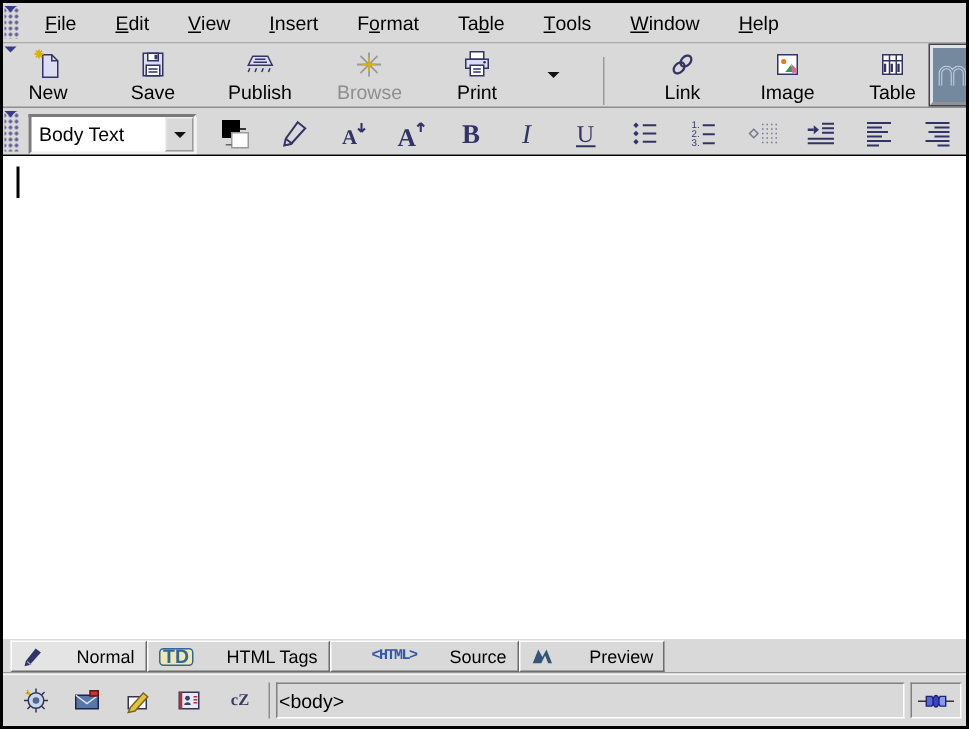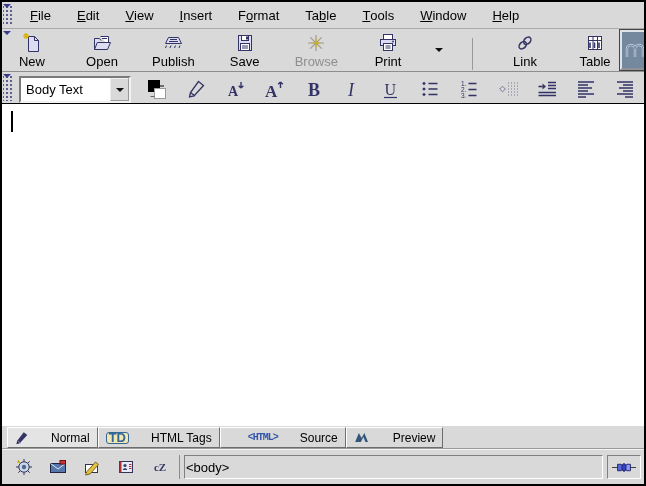--- a/index.html
+++ b/index.html
@@ -97,50 +97,39 @@
             <g stroke="#d8b400" stroke-width="1.2">
               <path d="M5 1v6M2 4h6M3 1.8l4 4.4M7 1.8l-4 4.4"></path>
             </g>
           </svg>
         </div>
         <div class="tlbl">New</div>
       </div>
       <div class="tbtn">
         <div class="ticon">
           <svg viewBox="0 0 22 22">
-            <path d="M9.5 4.5h8v9" fill="#fff" stroke="#333366"></path>
-            <path d="M11 6.5h5" stroke="#333366"></path>
-            <path d="M3.5 17.5v-11h5l1.5 2" fill="#dcdcf2" stroke="#333366"></path>
-            <path d="M3.5 17.5l2.8-7h13.2l-3 7z" fill="#dcdcf2" stroke="#333366"></path>
-          </svg>
-        </div>
-        <div class="tlbl">Open</div>
-      </div>
-      <div class="tbtn">
-        <div class="ticon">
-          <svg viewBox="0 0 22 22">
-            <path d="M6.5 5.5h10l3 6h-16z" fill="#dcdcf2" stroke="#333366"></path>
-            <path d="M8 7.5h7M7 9.5h9" stroke="#333366"></path>
-            <path d="M4.5 13.5l-1 2.5M9 13.5l-1 2.5M13.5 13.5l-1 2.5M18 13.5l-1 2.5" stroke="#333366"></path>
-          </svg>
-        </div>
-        <div class="tlbl">Publish</div>
-      </div>
-      <div class="tbtn">
-        <div class="ticon">
-          <svg viewBox="0 0 22 22">
             <rect x="4.5" y="3.5" width="13" height="15" fill="#dcdcf2" stroke="#333366"></rect>
             <rect x="7.5" y="3.5" width="7" height="5" fill="#fff" stroke="#333366"></rect>
             <rect x="12" y="4.5" width="2" height="3" fill="#333366"></rect>
             <rect x="6.5" y="11.5" width="9" height="7" fill="#fff" stroke="#333366"></rect>
             <path d="M8 14h6M8 16h6" stroke="#333366"></path>
           </svg>
         </div>
         <div class="tlbl">Save</div>
       </div>
+      <div class="tbtn">
+        <div class="ticon">
+          <svg viewBox="0 0 22 22">
+            <path d="M6.5 5.5h10l3 6h-16z" fill="#dcdcf2" stroke="#333366"></path>
+            <path d="M8 7.5h7M7 9.5h9" stroke="#333366"></path>
+            <path d="M4.5 13.5l-1 2.5M9 13.5l-1 2.5M13.5 13.5l-1 2.5M18 13.5l-1 2.5" stroke="#333366"></path>
+          </svg>
+        </div>
+        <div class="tlbl">Publish</div>
+      </div>
       <div class="tbtn disabled">
         <div class="ticon">
           <svg viewBox="0 0 22 22">
             <g stroke="#9a9a9a" stroke-width="1.2">
               <path d="M11 3v16M3 11h16M5.3 5.3l11.4 11.4M16.7 5.3L5.3 16.7"></path>
             </g>
             <g stroke="#d8b400" stroke-width="1.2">
               <path d="M11 6.5v9M6.5 11h9"></path>
             </g>
           </svg>
@@ -164,20 +153,31 @@
       <div class="tbtn">
         <div class="ticon">
           <svg viewBox="0 0 22 22">
             <g fill="none" stroke="#333366" stroke-width="1.5" transform="rotate(-45 11 11)">
               <ellipse cx="7.8" cy="11" rx="4.2" ry="3"></ellipse>
               <ellipse cx="14.2" cy="11" rx="4.2" ry="3"></ellipse>
             </g>
           </svg>
         </div>
         <div class="tlbl">Link</div>
+      </div>
+      <div class="tbtn">
+        <div class="ticon">
+          <svg viewBox="0 0 22 22">
+            <rect x="4.5" y="4.5" width="13" height="13" fill="#fff" stroke="#333366"></rect>
+            <circle cx="8.5" cy="9" r="1.7" fill="#e87820"></circle>
+            <path d="M9.5 16l3.5-4.5 3.5 4.5z" fill="#30a040"></path>
+            <path d="M13.5 10.5l3.5 3.5v2.5h-3z" fill="#e060a0"></path>
+          </svg>
+        </div>
+        <div class="tlbl">Image</div>
       </div>
       <div class="tbtn">
         <div class="ticon">
           <svg viewBox="0 0 22 22">
             <rect x="4.5" y="4.5" width="13" height="13" fill="#fff" stroke="#333366"></rect>
             <path d="M4.5 8.5h13M9 4.5v13M13.5 4.5v13" stroke="#333366"></path>
             <path d="M6 10.5v5.5M10.5 10.5v5.5M15 10.5v5.5" stroke="#333366" stroke-width="1.6"></path>
           </svg>
         </div>
         <div class="tlbl">Table</div>

